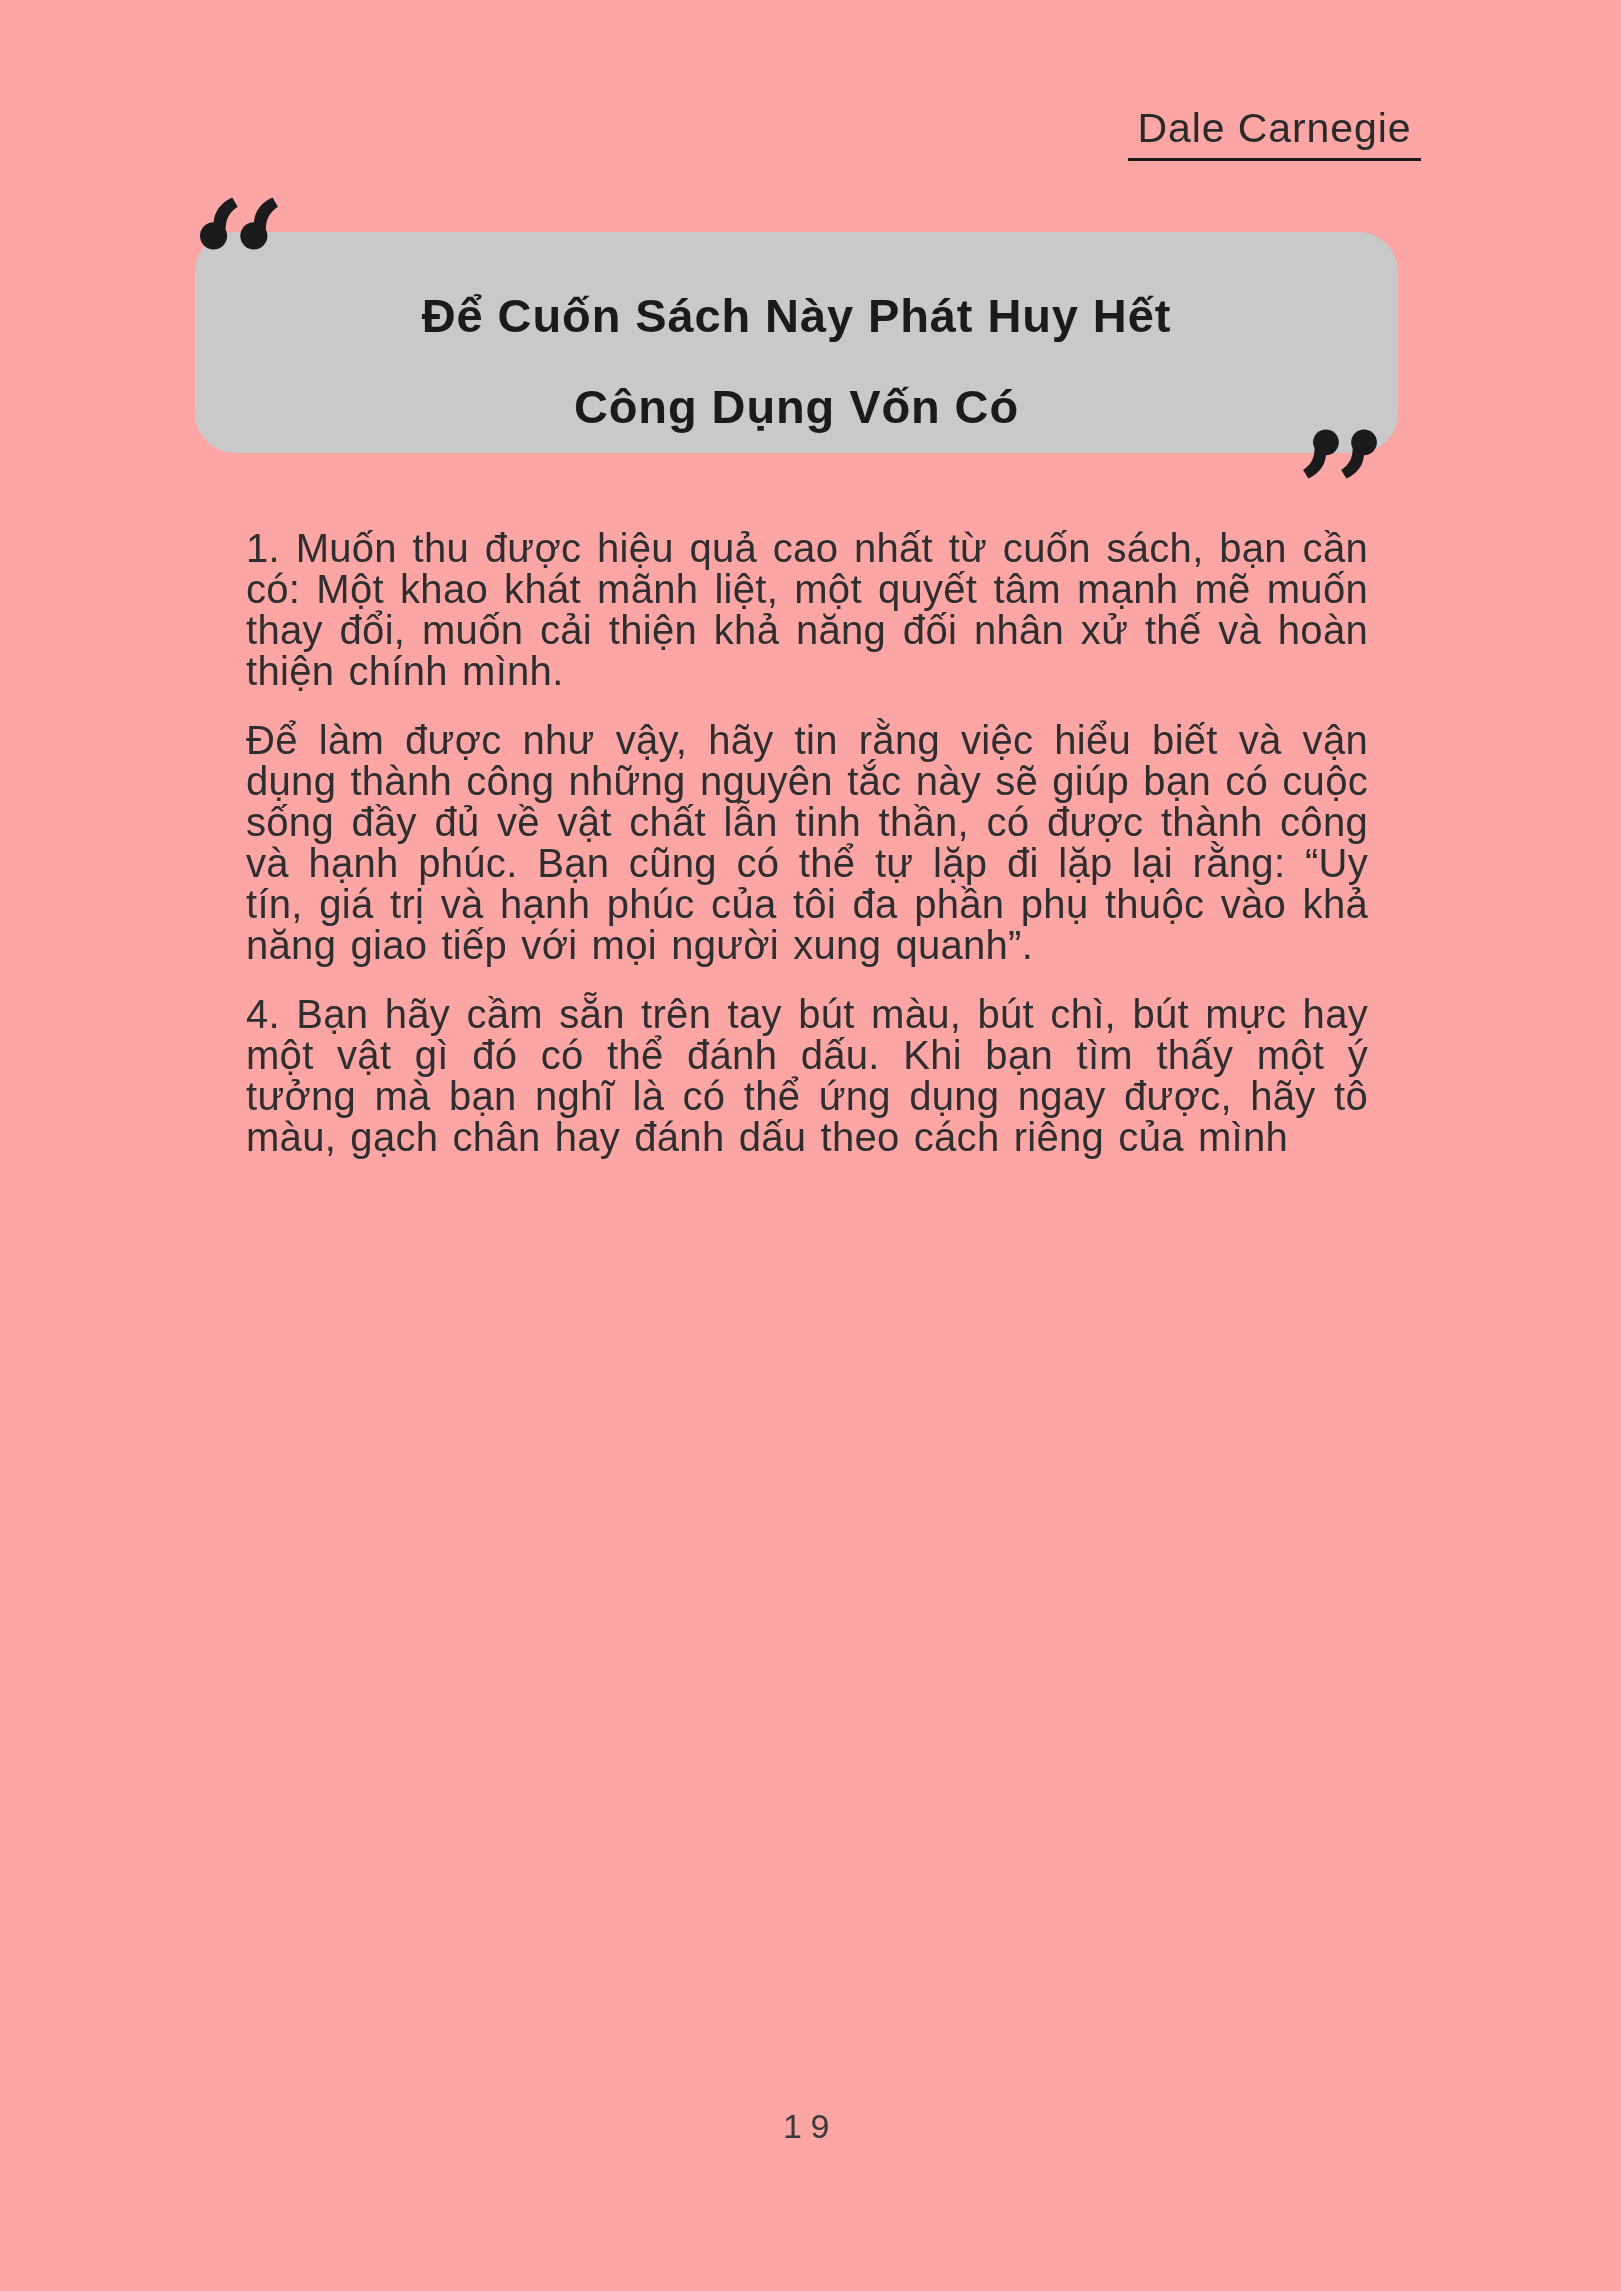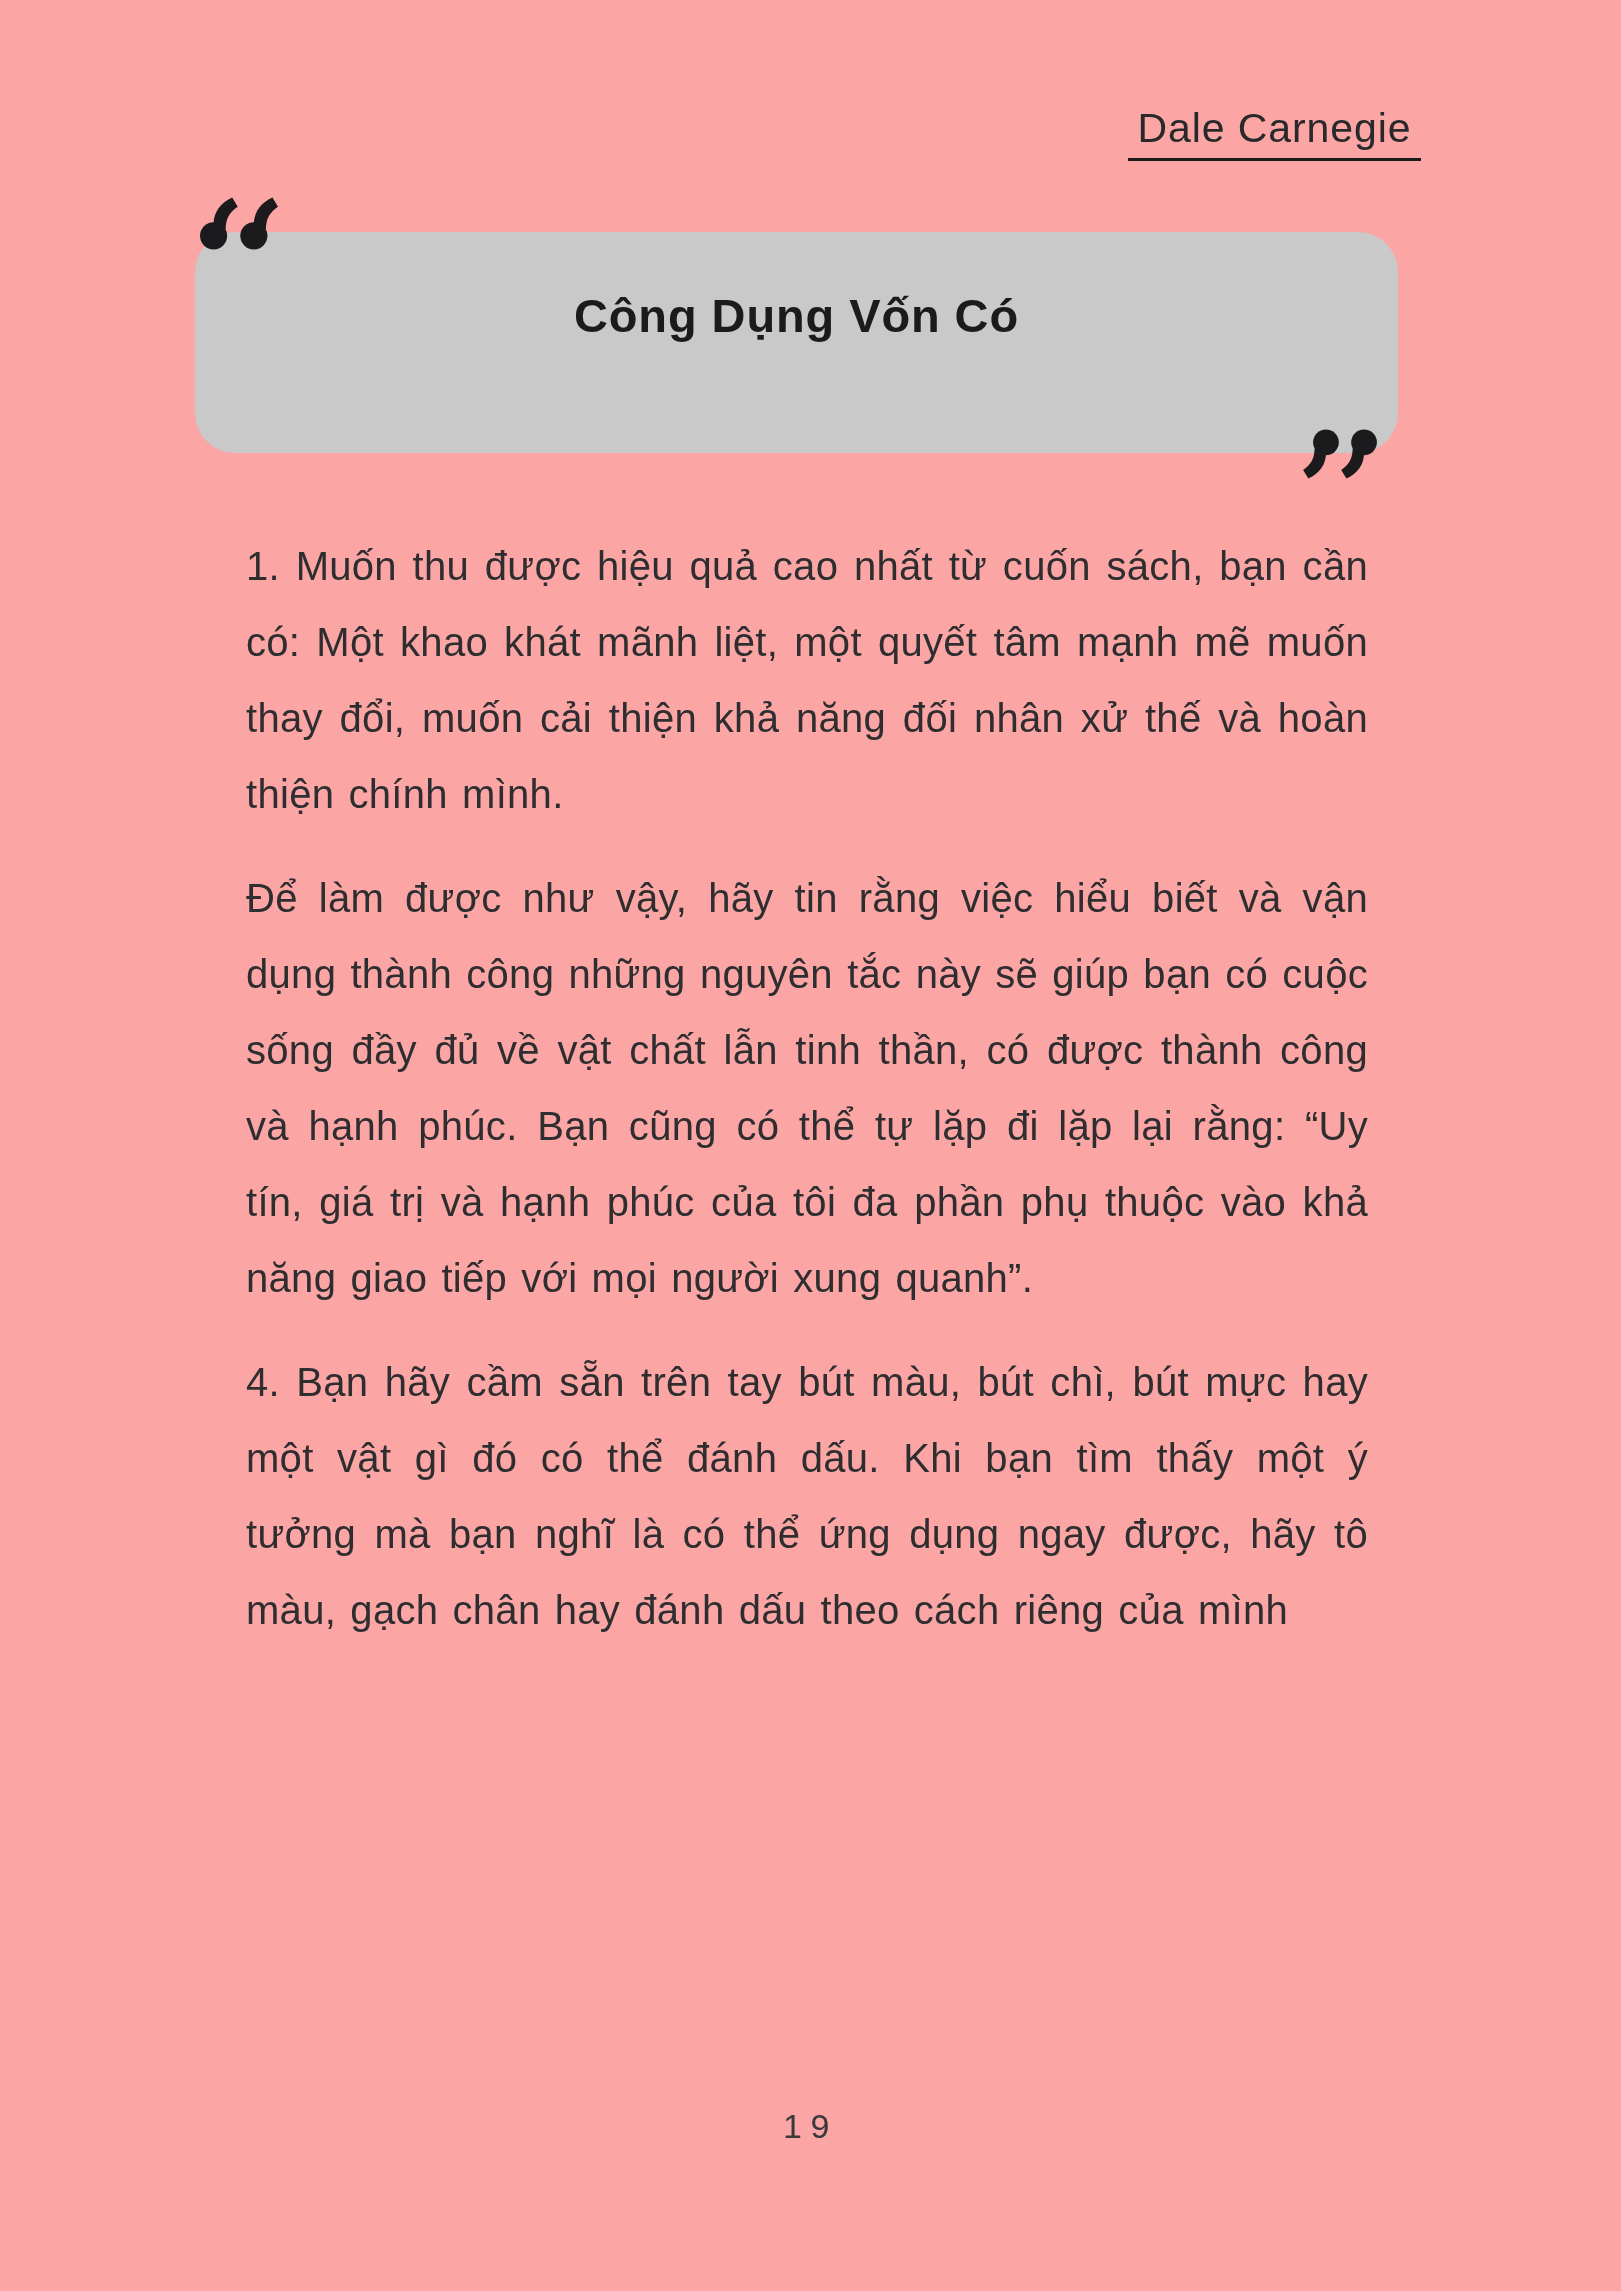--- a/index.html
+++ b/index.html
@@ -64,21 +64,21 @@
   .body-text{
     position:absolute;
     left:246px;top:528px;
     width:1122px;
     color:#2e2e30;
   }
   .body-text p{
     margin:0 0 28px 0;
     font-size:40px;
     font-weight:300;
-    line-height:76px;
+    line-height:41px;
     text-align:justify;
     letter-spacing:0.3px;
     word-spacing:2.8px;
   }
 
   
   .page-number{
     position:absolute;
     left:0;right:0;top:2107px;
     text-align:center;
@@ -107,20 +107,21 @@
           <path d="M 27 52 C 28 30 40 12 64 1 L 75 19 C 57 31 51 45 51 64 Z"></path>
         </g>
         <g transform="translate(80,0)">
           <circle cx="27" cy="77" r="27"></circle>
           <path d="M 27 52 C 28 30 40 12 64 1 L 75 19 C 57 31 51 45 51 64 Z"></path>
         </g>
       </svg>
     </span>
 
     <div class="title-lines">
+      <div class="title-line">Để Cuốn Sách Này Phát Huy Hết</div>
       <div class="title-line">Công Dụng Vốn Có</div>
     </div>
 
     <span class="quote-mark quote-close">
       <svg viewBox="0 0 155 105" xmlns="http://www.w3.org/2000/svg">
         <g transform="rotate(180 77.5 52.5)">
           <g>
             <circle cx="27" cy="77" r="27"></circle>
             <path d="M 27 52 C 28 30 40 12 64 1 L 75 19 C 57 31 51 45 51 64 Z"></path>
           </g>

